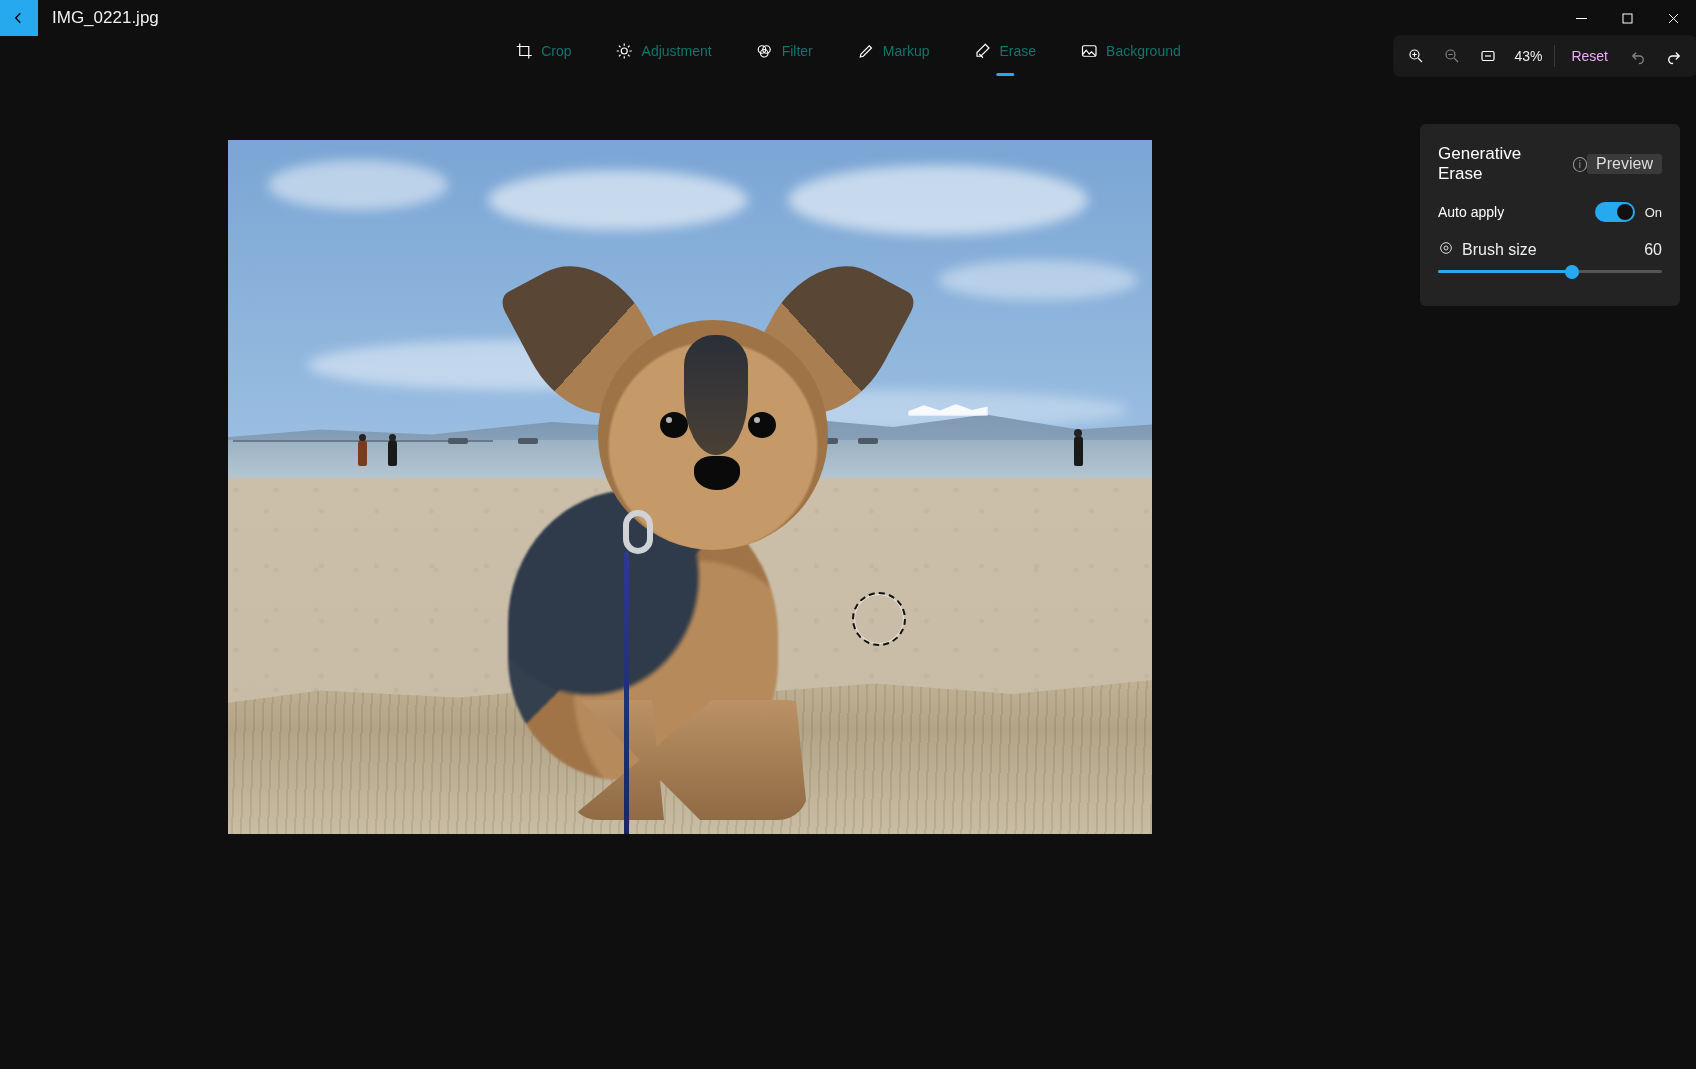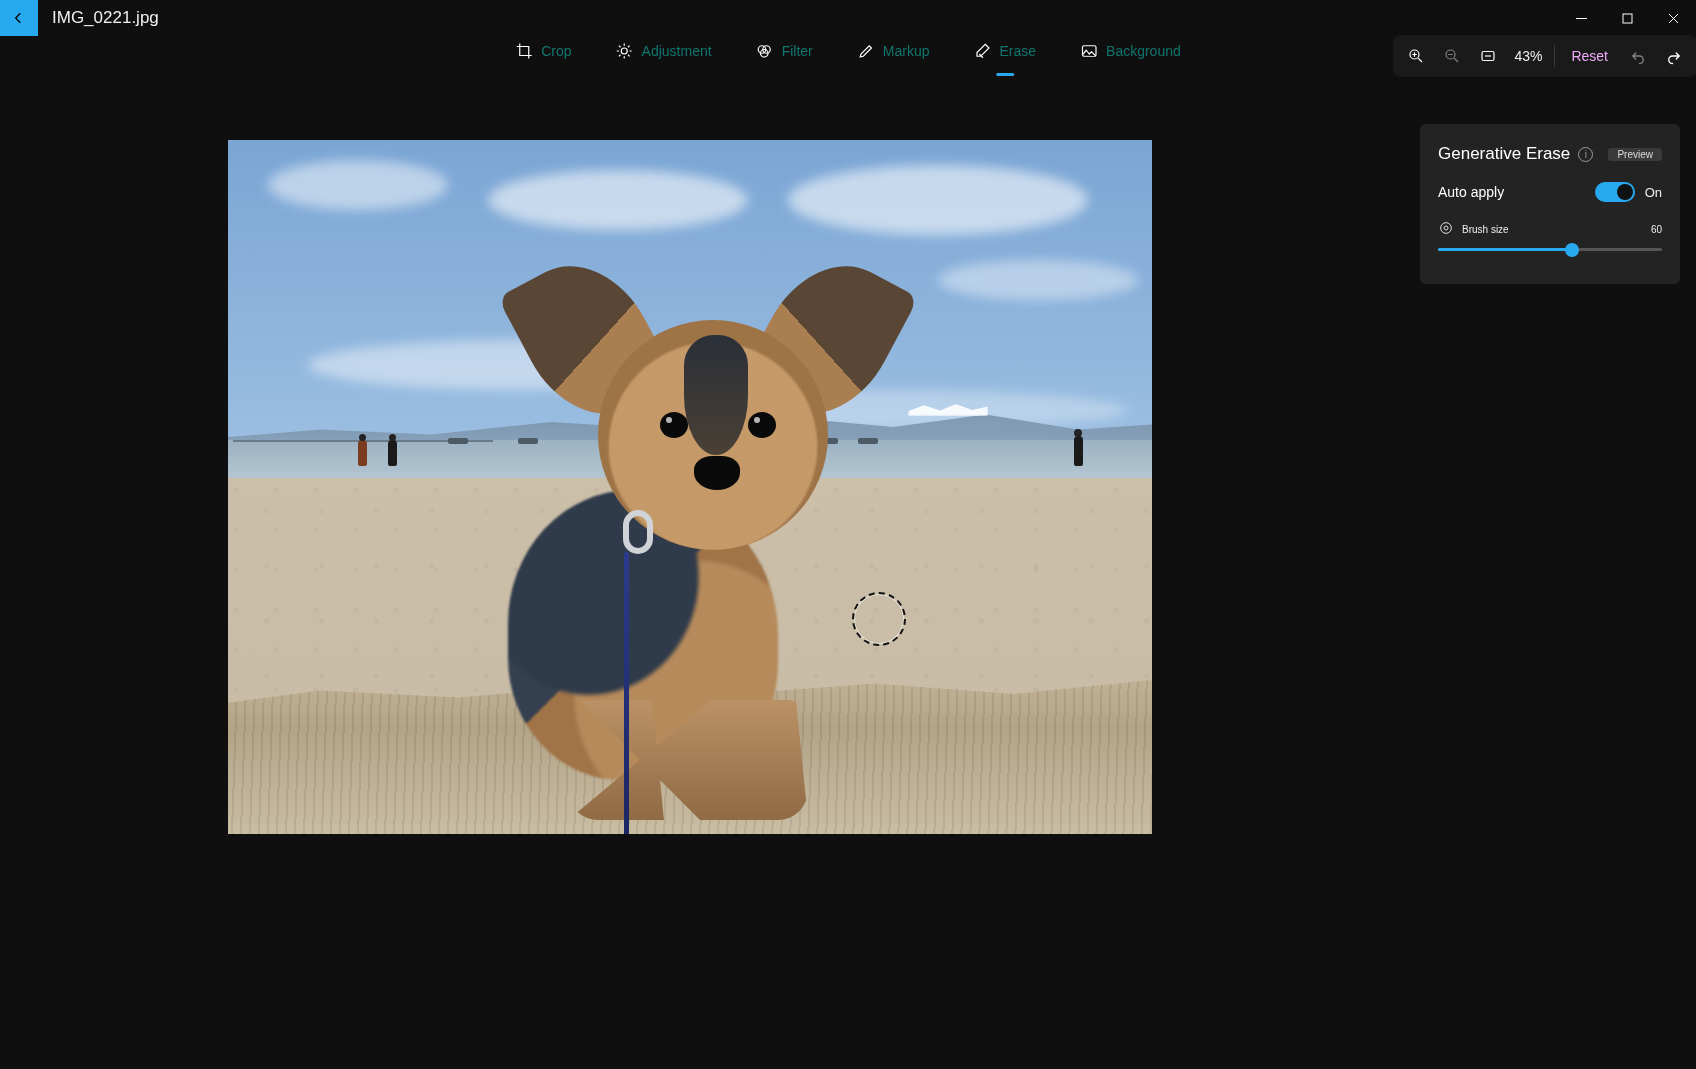--- a/index.html
+++ b/index.html
@@ -211,27 +211,27 @@
   
   .side{
     position:absolute;right:16px;top:124px;width:260px;
     background:var(--panel);border-radius:6px;
     padding:20px 18px 24px 18px;
     display:flex;flex-direction:column;gap:18px;
   }
   .side-row{display:flex;align-items:center;justify-content:space-between;}
   .side-title{font-size:17px;color:#fff;display:flex;align-items:center;gap:8px;}
   .info-ic{width:15px;height:15px;border:1.3px solid #9c9c9c;border-radius:50%;display:flex;align-items:center;justify-content:center;font-size:10px;color:#9c9c9c;}
-  .badge{background:#3a3a3a;color:#ddd;font-size:10px;padding:1px 9px;border-radius:3px;}
+  .badge{background:#3a3a3a;color:#ddd;font-size:16px;padding:1px 9px;border-radius:3px;}
   .toggle{
     width:40px;height:20px;border-radius:20px;background:var(--accent);position:relative;
   }
   .toggle::after{content:"";position:absolute;right:2px;top:2px;width:16px;height:16px;border-radius:50%;background:#111;}
   .toggle-label{font-size:13px;color:#eee;margin-left:10px;}
-  .brush-row{display:flex;align-items:center;gap:8px;font-size:10px;color:#eee;}
+  .brush-row{display:flex;align-items:center;gap:8px;font-size:16px;color:#eee;}
   .brush-row .val{margin-left:auto;}
   .slider-wrap{position:relative;height:20px;margin:2px 0 0 0;}
   .slider-track{position:absolute;left:0;right:0;top:8px;height:3px;background:#555;border-radius:2px;}
   .slider-fill{position:absolute;left:0;top:8px;height:3px;background:var(--accent);border-radius:2px;}
   .slider-thumb{position:absolute;top:3px;width:14px;height:14px;border-radius:50%;background:var(--accent);transform:translateX(-50%);}
 
   .target-ic svg, .brush-row svg{width:16px;height:16px;}
 </style>
 </head>
 <body>

